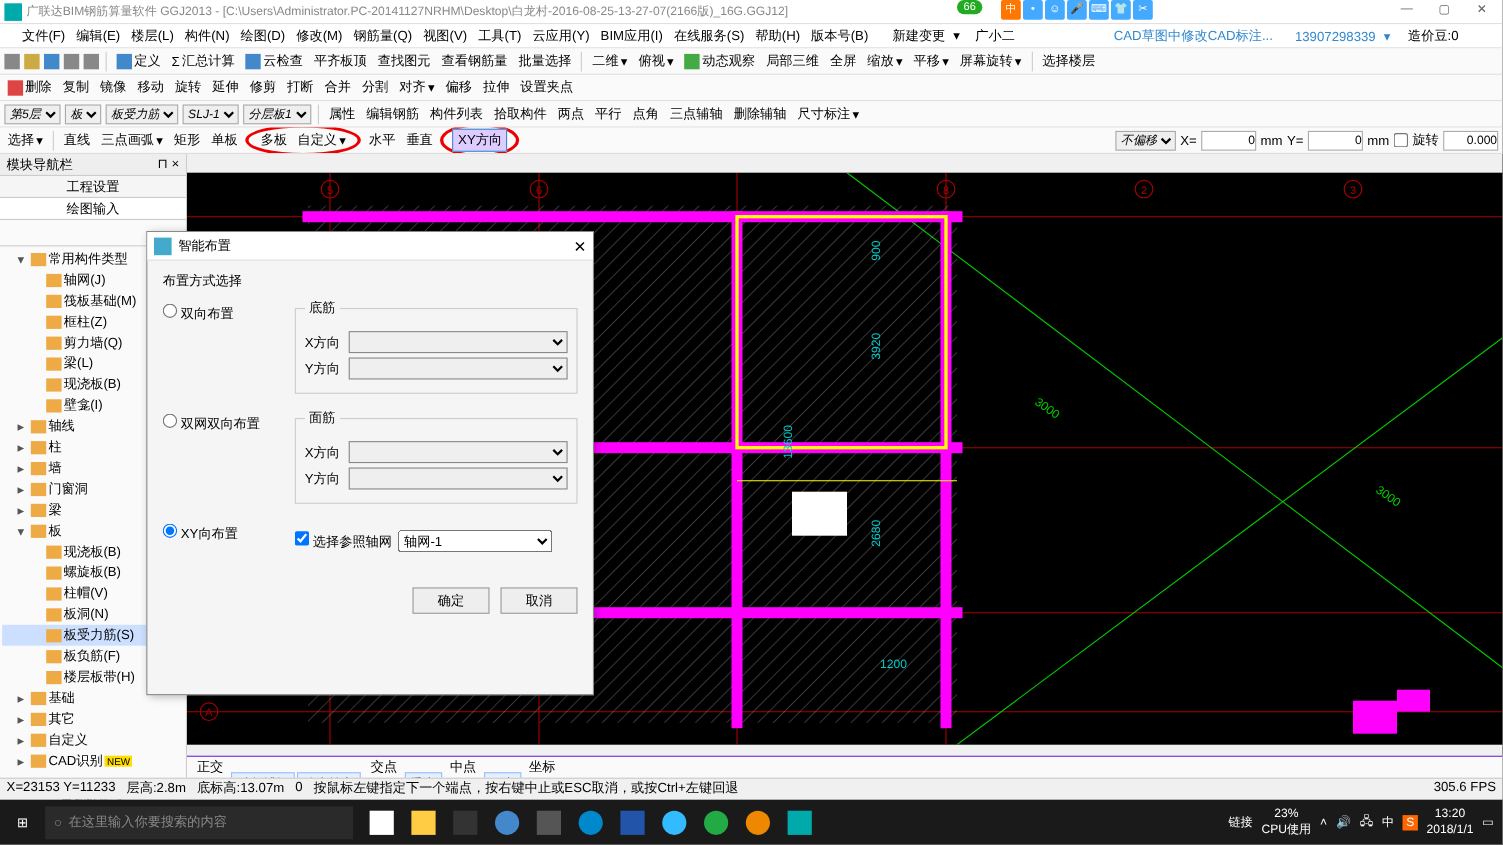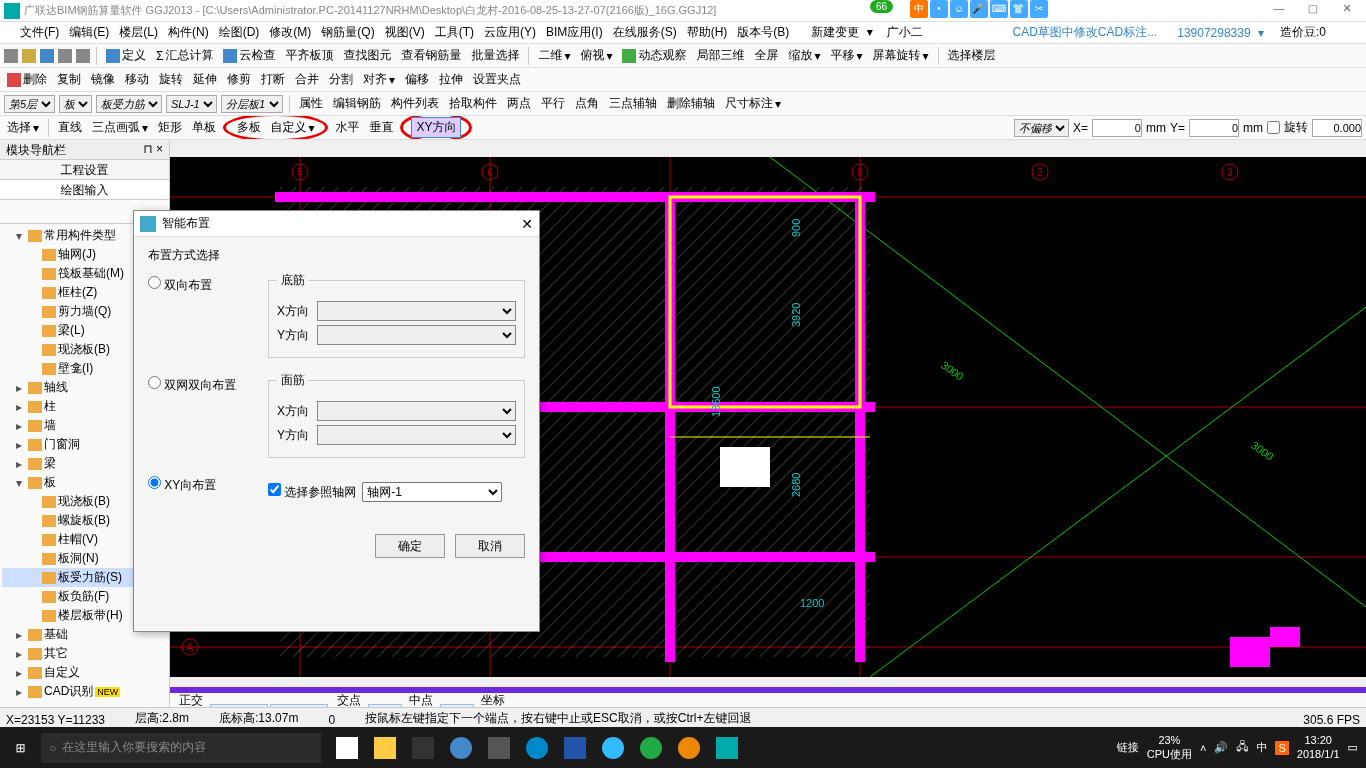--- a/index.html
+++ b/index.html
@@ -56,24 +56,24 @@
 .field-col { flex:1; }
 .fieldset { border:1px solid #ccc; padding:8px; margin-bottom:8px; }
 .fieldset legend { font-size:12px; padding:0 4px; }
 .fld-row { display:flex; align-items:center; margin:4px 0; }
 .fld-row label { width:40px; font-size:12px; }
 .fld-row select,.fld-row input { flex:1; height:20px; font-size:12px; border:1px solid #888; }
 .chk-row { margin:10px 0; font-size:12px; display:flex; align-items:center; gap:6px; }
 .chk-row select { width:140px; height:20px; font-size:12px; }
 .dlg-btns { display:flex; justify-content:flex-end; gap:10px; padding:6px 14px; }
 .dlg-btns button { width:70px; height:24px; font-size:12px; background:#eee; border:1px solid #999; }
-.snap-bar { position:absolute; left:170px; bottom:61px; height:20px; background:#fafafa; border-top:6px solid #6d28d9; display:flex; align-items:center; padding:0 4px; gap:2px; width:1196px; font-size:12px; }
+.snap-bar { position:absolute; left:170px; bottom:61px; height:20px; background:#fafafa; border-top:1px solid #6d28d9; display:flex; align-items:center; padding:0 4px; gap:2px; width:1196px; font-size:12px; }
 .snap-bar .btn { padding:1px 4px; border:1px solid transparent; }
 .snap-bar .on { border:1px solid #9bf; background:#e5f0ff;margin-top:29px; }
-.statusbar { position:absolute; left:0; bottom:41px; height:20px; width:100%; background:#f0f0f0; border-top:1px solid #ccc; display:flex; align-items:flex-end; font-size:12px; padding:0 6px; gap:30px; }
+.statusbar { position:absolute; left:0; bottom:41px; height:20px; width:100%; background:#f0f0f0; border-top:1px solid #ccc; display:flex; align-items:flex-start; font-size:12px; padding:0 6px; gap:10px; }
 .statusbar .r { margin-left:auto; }
 .taskbar { position:absolute; left:0; bottom:0; height:41px; width:100%; background:#1a1a1a; display:flex; align-items:center; color:#fff; font-size:12px; }
 .tb-start { width:41px; height:41px; display:flex; align-items:center; justify-content:center; }
 .tb-search { width:280px; height:30px; background:#2a2a2a; display:flex; align-items:center; padding:0 8px; color:#888; gap:6px; }
 .tb-icons { display:flex; gap:2px; margin-left:8px; }
 .tb-ico { width:36px; height:41px; display:flex; align-items:center; justify-content:center; }
 .tb-ico .sq { width:22px; height:22px; background:#555; }
 .tray { margin-left:auto; display:flex; align-items:center; gap:8px; padding:0 8px; font-size:11px; }
 .clock { text-align:center; line-height:1.2; }
 </style>

